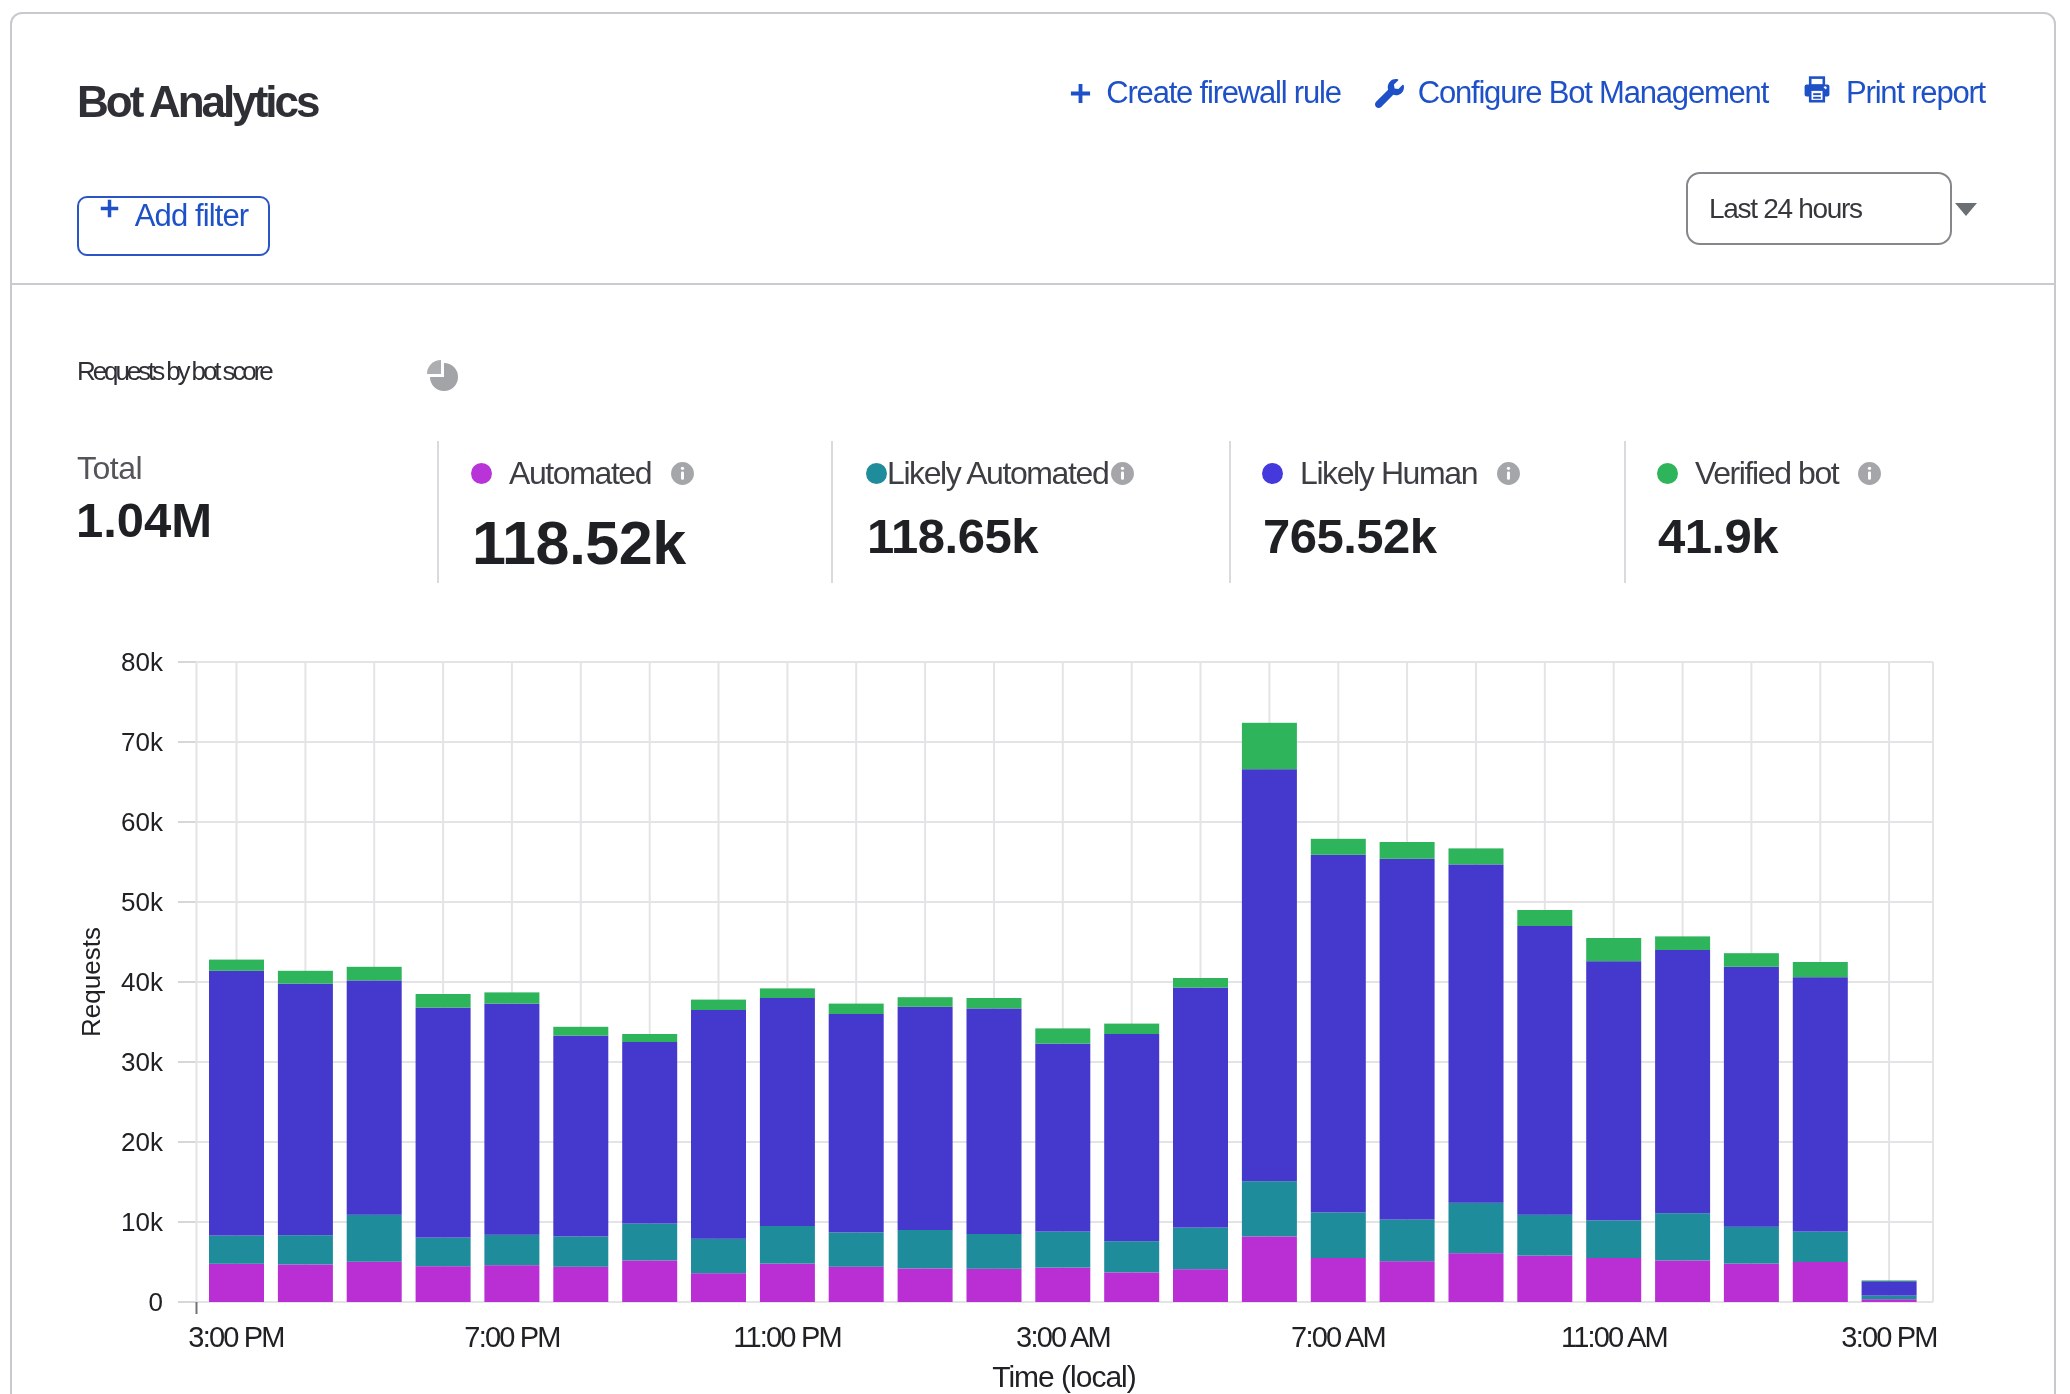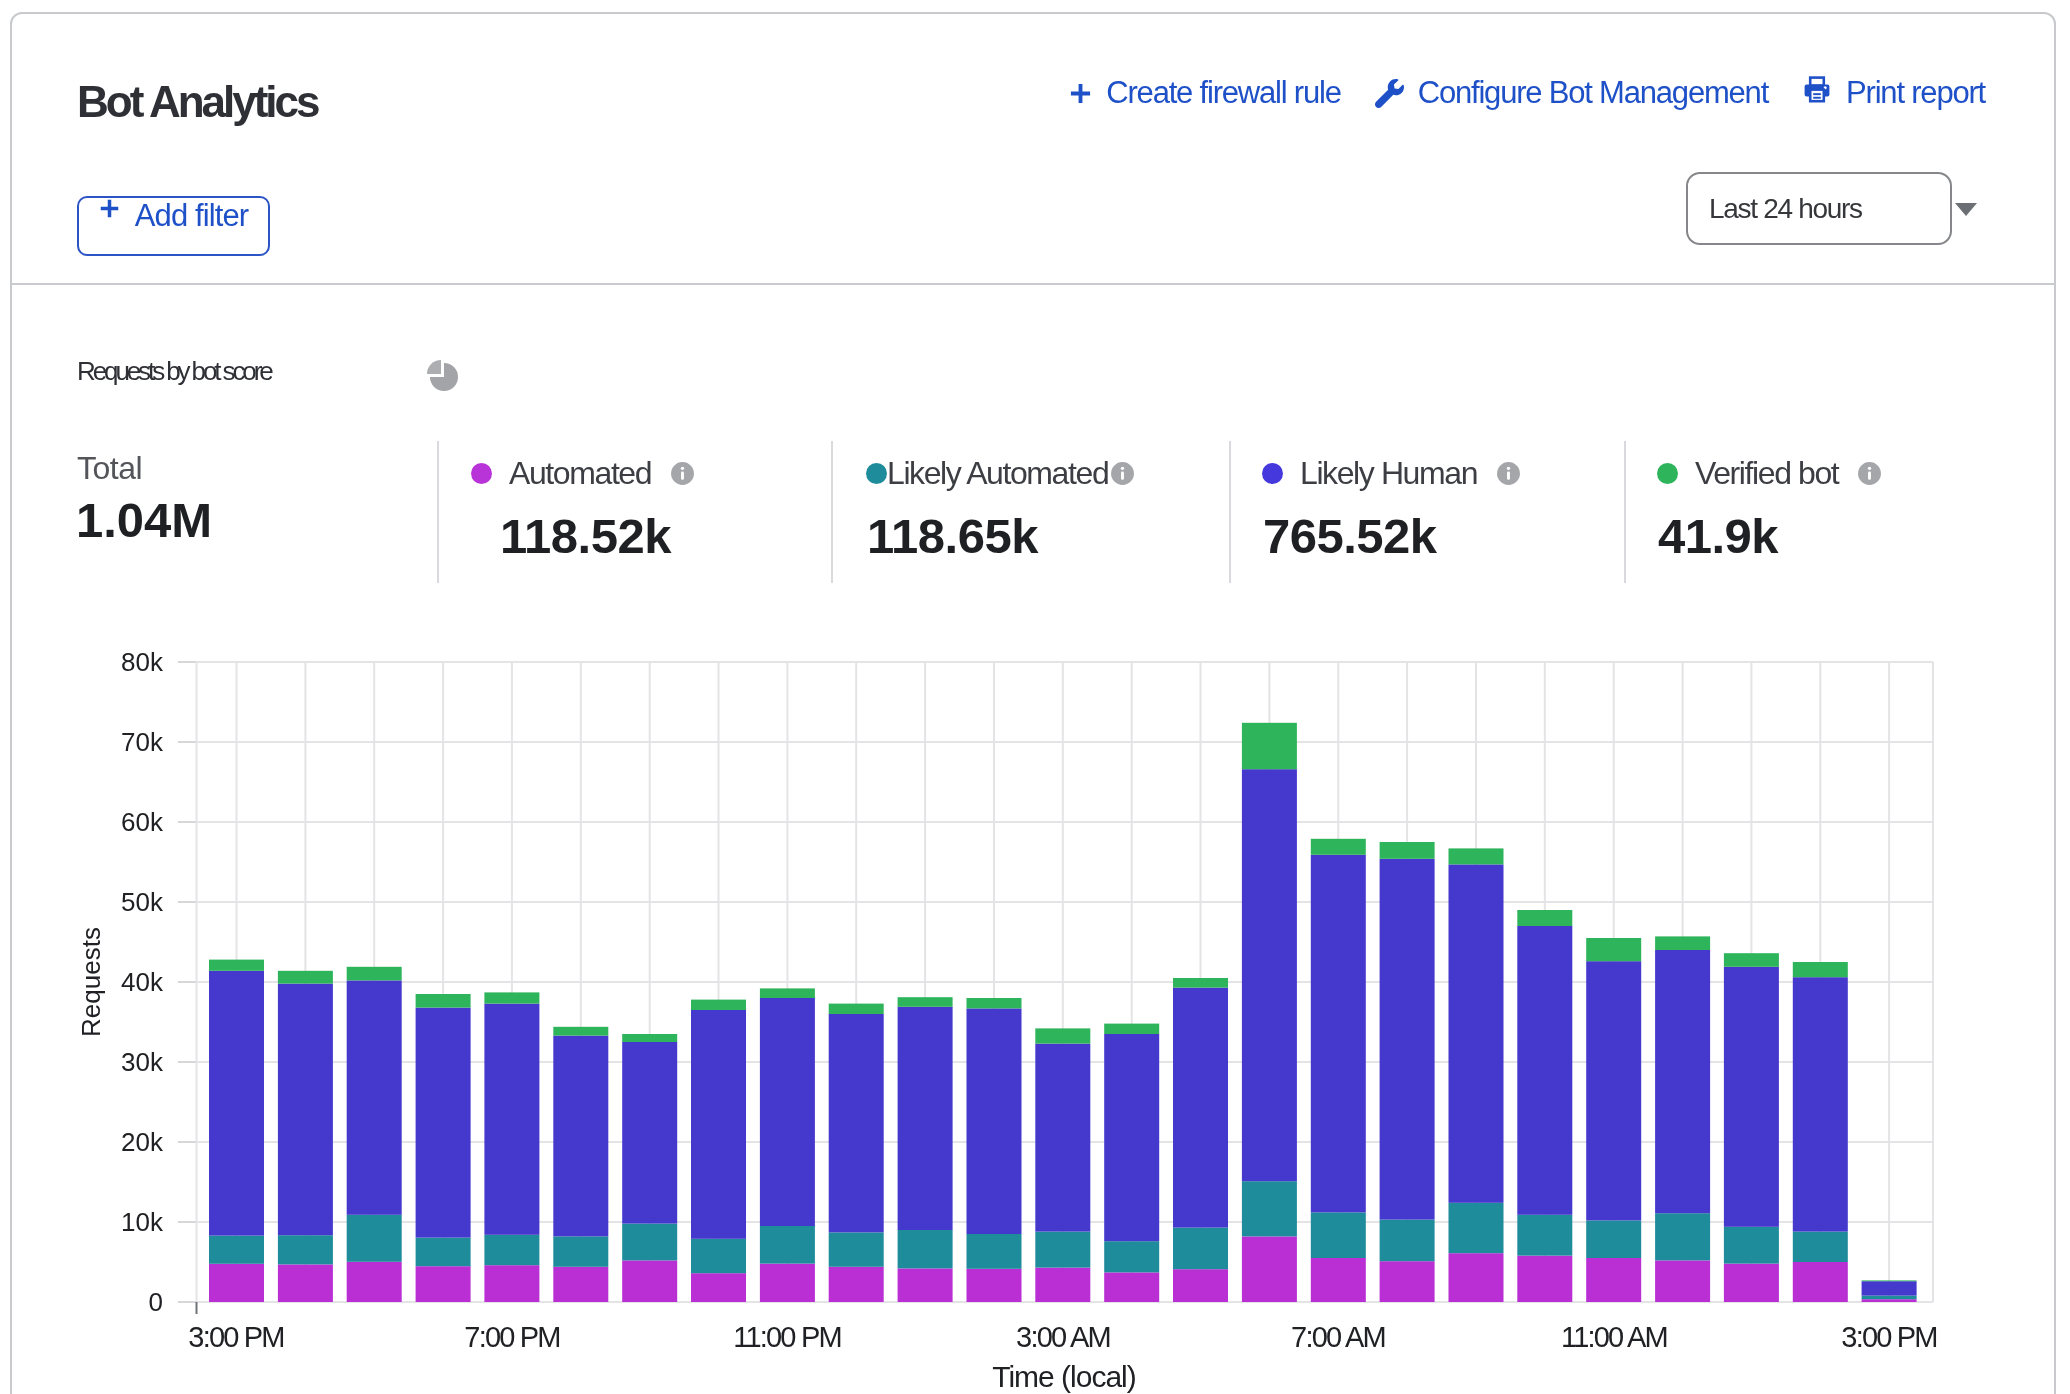--- a/index.html
+++ b/index.html
@@ -68,21 +68,21 @@
 
 <div class="abs" style="left:471px;top:455px;display:flex;align-items:center;gap:17px;">
   <span style="display:inline-block;width:21px;height:21px;border-radius:50%;background:#b934d8;flex:none;"></span>
     <span style="font-size:32px;color:#3c3e43;letter-spacing:-1.4px;white-space:nowrap;">Automated</span>
     <svg width="25" height="25" viewBox="0 0 24 24" style="margin-left:2px;flex:none;">
       <circle cx="12" cy="12" r="11" fill="#a5a6a9"></circle>
       <rect x="10.6" y="10" width="2.8" height="8" rx="1.2" fill="#fff"></rect>
       <circle cx="12" cy="7" r="1.6" fill="#fff"></circle>
     </svg>
 </div>
-<div class="abs" style="left:500px;top:508px;font-size:49px;font-weight:700;color:#1f2023;letter-spacing:-0.5px;">118.52k</div>
+<div class="abs" style="left:472px;top:508px;font-size:61px;font-weight:700;color:#1f2023;letter-spacing:-0.5px;">118.52k</div>
 <div class="abs" style="left:866px;top:455px;display:flex;align-items:center;gap:0;">
   <span style="display:inline-block;width:21px;height:21px;border-radius:50%;background:#1f8c9b;flex:none;"></span>
     <span style="font-size:32px;color:#3c3e43;letter-spacing:-1.4px;white-space:nowrap;">Likely Automated</span>
     <svg width="25" height="25" viewBox="0 0 24 24" style="margin-left:2px;flex:none;">
       <circle cx="12" cy="12" r="11" fill="#a5a6a9"></circle>
       <rect x="10.6" y="10" width="2.8" height="8" rx="1.2" fill="#fff"></rect>
       <circle cx="12" cy="7" r="1.6" fill="#fff"></circle>
     </svg>
 </div>
 <div class="abs" style="left:867px;top:508px;font-size:49px;font-weight:700;color:#1f2023;letter-spacing:-0.5px;">118.65k</div>

